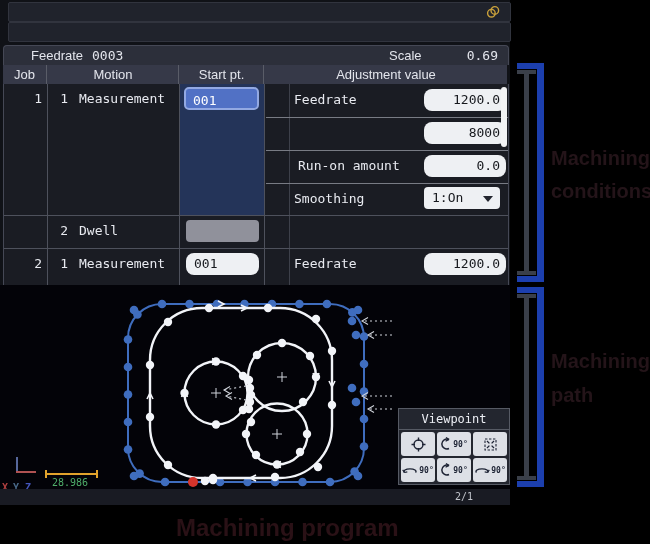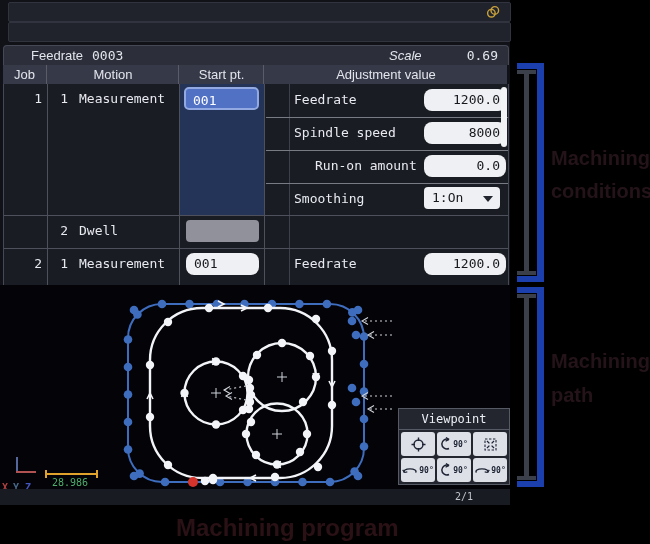--- a/index.html
+++ b/index.html
@@ -72,21 +72,21 @@
           <circle cx="5.4" cy="8.2" r="3.8" fill="none" stroke="#c9a13b" stroke-width="1.4"></circle>
           <circle cx="8.8" cy="5.4" r="3.8" fill="none" stroke="#c9a13b" stroke-width="1.4"></circle>
         </svg>
       </div>
     </div>
     <div class="topbar" style="top:22px;"></div>
 
     <div class="progrow">
       <span class="txt" style="left:27px;">Feedrate</span>
       <span class="txt mono" style="left:88px;">0003</span>
-      <span class="txt" style="left:385px;font-style:italic;">Scale</span>
+      <span class="txt" style="left:385px;">Scale</span>
       <span class="txt mono" style="right:10px;">0.69</span>
     </div>
 
     <div class="hdrrow">
       <div class="cell" style="left:0;width:43px;border-left:none;">Job</div>
       <div class="cell" style="left:43px;width:132px;">Motion</div>
       <div class="cell" style="left:260px;width:244px;">Adjustment value</div>
       <div class="cell" style="left:175px;width:85px;">Start pt.</div>
     </div>
 
@@ -103,23 +103,22 @@
       <div class="hline full" style="left:0;right:0;top:131px;"></div>
       <div class="hline full" style="left:0;right:0;top:164px;"></div>
 
       <div class="txt" style="left:0;top:7px;width:38px;text-align:right;">1</div>
       <div class="txt" style="left:50px;top:7px;width:14px;text-align:right;">1</div>
       <div class="txt" style="left:75px;top:7px;">Measurement</div>
       <div class="selinput">001</div>
 
       <div class="txt" style="left:290px;top:8px;">Feedrate</div>
       <div class="win right" style="left:420px;top:5px;width:76px;">1200.0</div>
-      <div class="txt" style="left:290px;top:41px;">Spindle speed</div>
       <div class="win right" style="left:420px;top:38px;width:76px;">8000</div>
-      <div class="txt" style="left:299px;top:74px;padding-left:12px;">Run-on amount</div>
+      <div class="txt" style="left:282px;top:74px;padding-left:12px;">Run-on amount</div>
       <div class="win right" style="left:420px;top:71px;width:76px;">0.0</div>
       <div class="txt" style="left:290px;top:107px;">Smoothing</div>
       <div class="drop">
         <span>1:On</span>
         <span class="tri"></span>
       </div>
 
       <div class="txt" style="left:50px;top:139px;width:14px;text-align:right;">2</div>
       <div class="txt" style="left:75px;top:139px;">Dwell</div>
       <div class="grayinput"></div>

